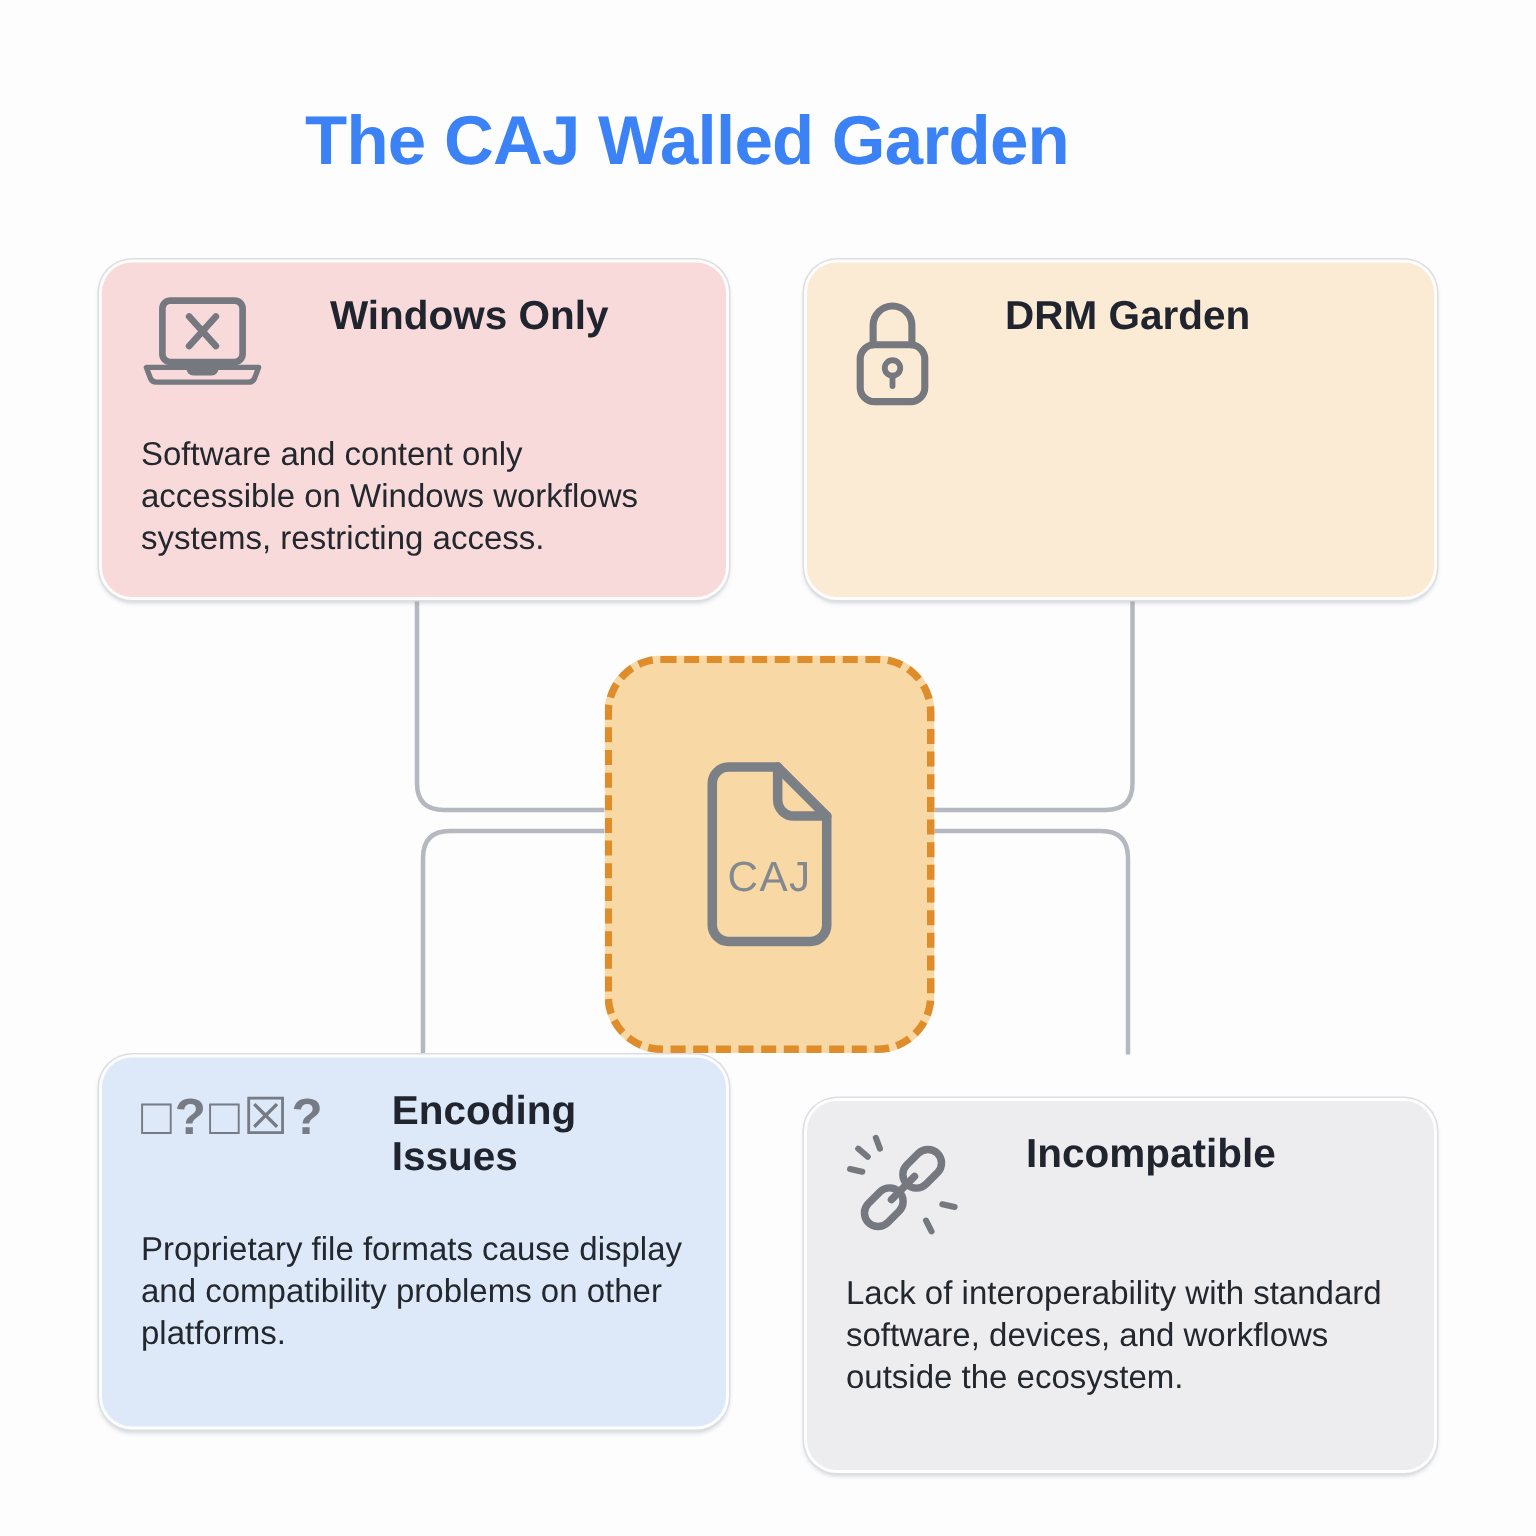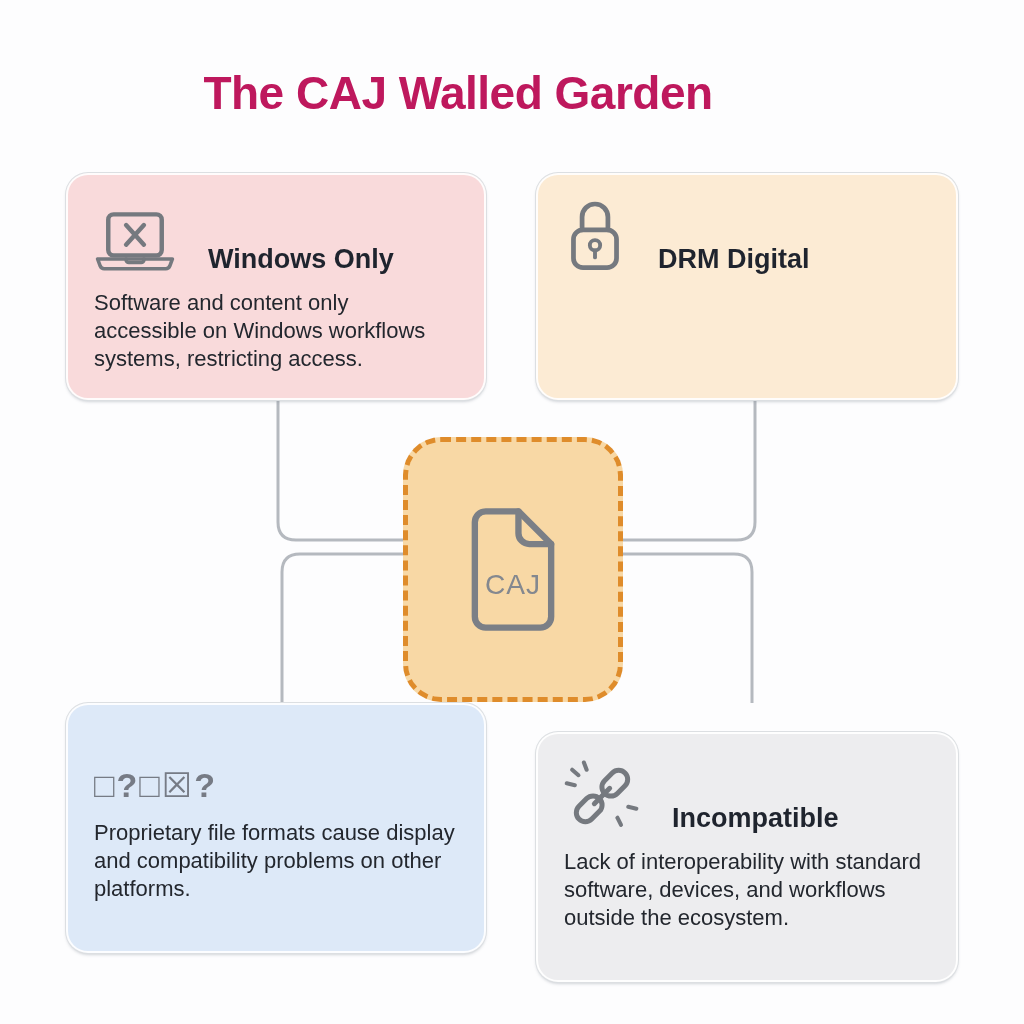--- a/index.html
+++ b/index.html
@@ -14,21 +14,21 @@
     overflow:hidden;
   }
   .page-title{
     position:absolute;
     top:66px;left:0;width:916px;
     margin:0;
     text-align:center;
     font-size:46px;
     font-weight:700;
     letter-spacing:-0.5px;
-    color:#be185d;
+    color:#3b82f6;
   }
   .connectors{
     position:absolute;left:0;top:0;
     width:1024px;height:1024px;
     z-index:1;
   }
   .card{
     position:absolute;
     z-index:2;
     box-sizing:border-box;
@@ -36,22 +36,22 @@
     border:2px solid rgba(255,255,255,0.9);
     box-shadow:0 0 0 1px #dcdfe2, 0 2px 3px rgba(130,138,148,0.35);
     padding:20px 28px 20px 26px;
   }
   .card-windows{left:66px;top:173px;width:420px;height:227px;}
   .card-drm{left:536px;top:173px;width:422px;height:227px;}
   .card-encoding{left:66px;top:703px;width:420px;height:250px;}
   .card-incompatible{left:536px;top:732px;width:422px;height:250px;}
   .card-header{
     display:flex;
-    align-items:flex-end;
-    gap:32px;
+    align-items:flex-start;
+    gap:44px;
     min-height:80px;
   }
   .card-title{
     margin:0;
     font-size:27px;
     font-weight:700;
     color:#1f242e;
   }
   .card-body{
     margin:14px 0 0 0;
@@ -109,35 +109,36 @@
   </div>
 
   <div class="card card-drm" style="background: rgb(252, 235, 212);">
     <div class="card-header">
       <svg class="icon" width="62" height="80" viewBox="0 0 72 92" fill="none" stroke="#75797f" stroke-linecap="round" stroke-linejoin="round">
         <path d="M21,40 V25 a15,15 0 0 1 30,0 V40" stroke-width="5.5"></path>
         <rect x="11" y="40" width="50" height="44" rx="11" stroke-width="5.5"></rect>
         <circle cx="36" cy="58" r="6" stroke-width="4.5"></circle>
         <path d="M36,64 V72" stroke-width="4.5"></path>
       </svg>
-      <h2 class="card-title">DRM Digital</h2>
+      <h2 class="card-title">DRM Garden</h2>
     </div>
   </div>
 
   <div class="center-node">
     <svg class="icon" width="102" height="129" viewBox="0 0 112 142" fill="none" stroke="#7b7f86" stroke-linecap="round" stroke-linejoin="round">
       <path d="M26,7 H62 L98,43 V123 a12,12 0 0 1 -12,12 H26 a12,12 0 0 1 -12,-12 V19 a12,12 0 0 1 12,-12 Z" stroke-width="7"></path>
       <path d="M62,7 V31 a12,12 0 0 0 12,12 H98" stroke-width="7"></path>
       <text x="56" y="98" text-anchor="middle" font-size="31" font-weight="500" letter-spacing="1" fill="#84888f" stroke="none" font-family="Liberation Sans, DejaVu Sans, sans-serif">CAJ</text>
     </svg>
   </div>
 
   <div class="card card-encoding" style="background: rgb(221, 233, 248);">
     <div class="card-header">
       <span class="mojibake">□?□☒?</span>
+      <h2 class="card-title">Encoding Issues</h2>
     </div>
     <p class="card-body">Proprietary file formats cause display and compatibility problems on other platforms.</p>
   </div>
 
   <div class="card card-incompatible" style="background: rgb(237, 237, 239);">
     <div class="card-header">
       <svg class="icon" width="76" height="76" viewBox="0 0 84 84" fill="none" stroke="#75797f" stroke-linecap="round" stroke-linejoin="round">
         <g transform="rotate(45 42 42)">
           <rect x="32" y="6" width="20" height="32" rx="10" stroke-width="5.5"></rect>
           <rect x="32" y="46" width="20" height="32" rx="10" stroke-width="5.5"></rect>

